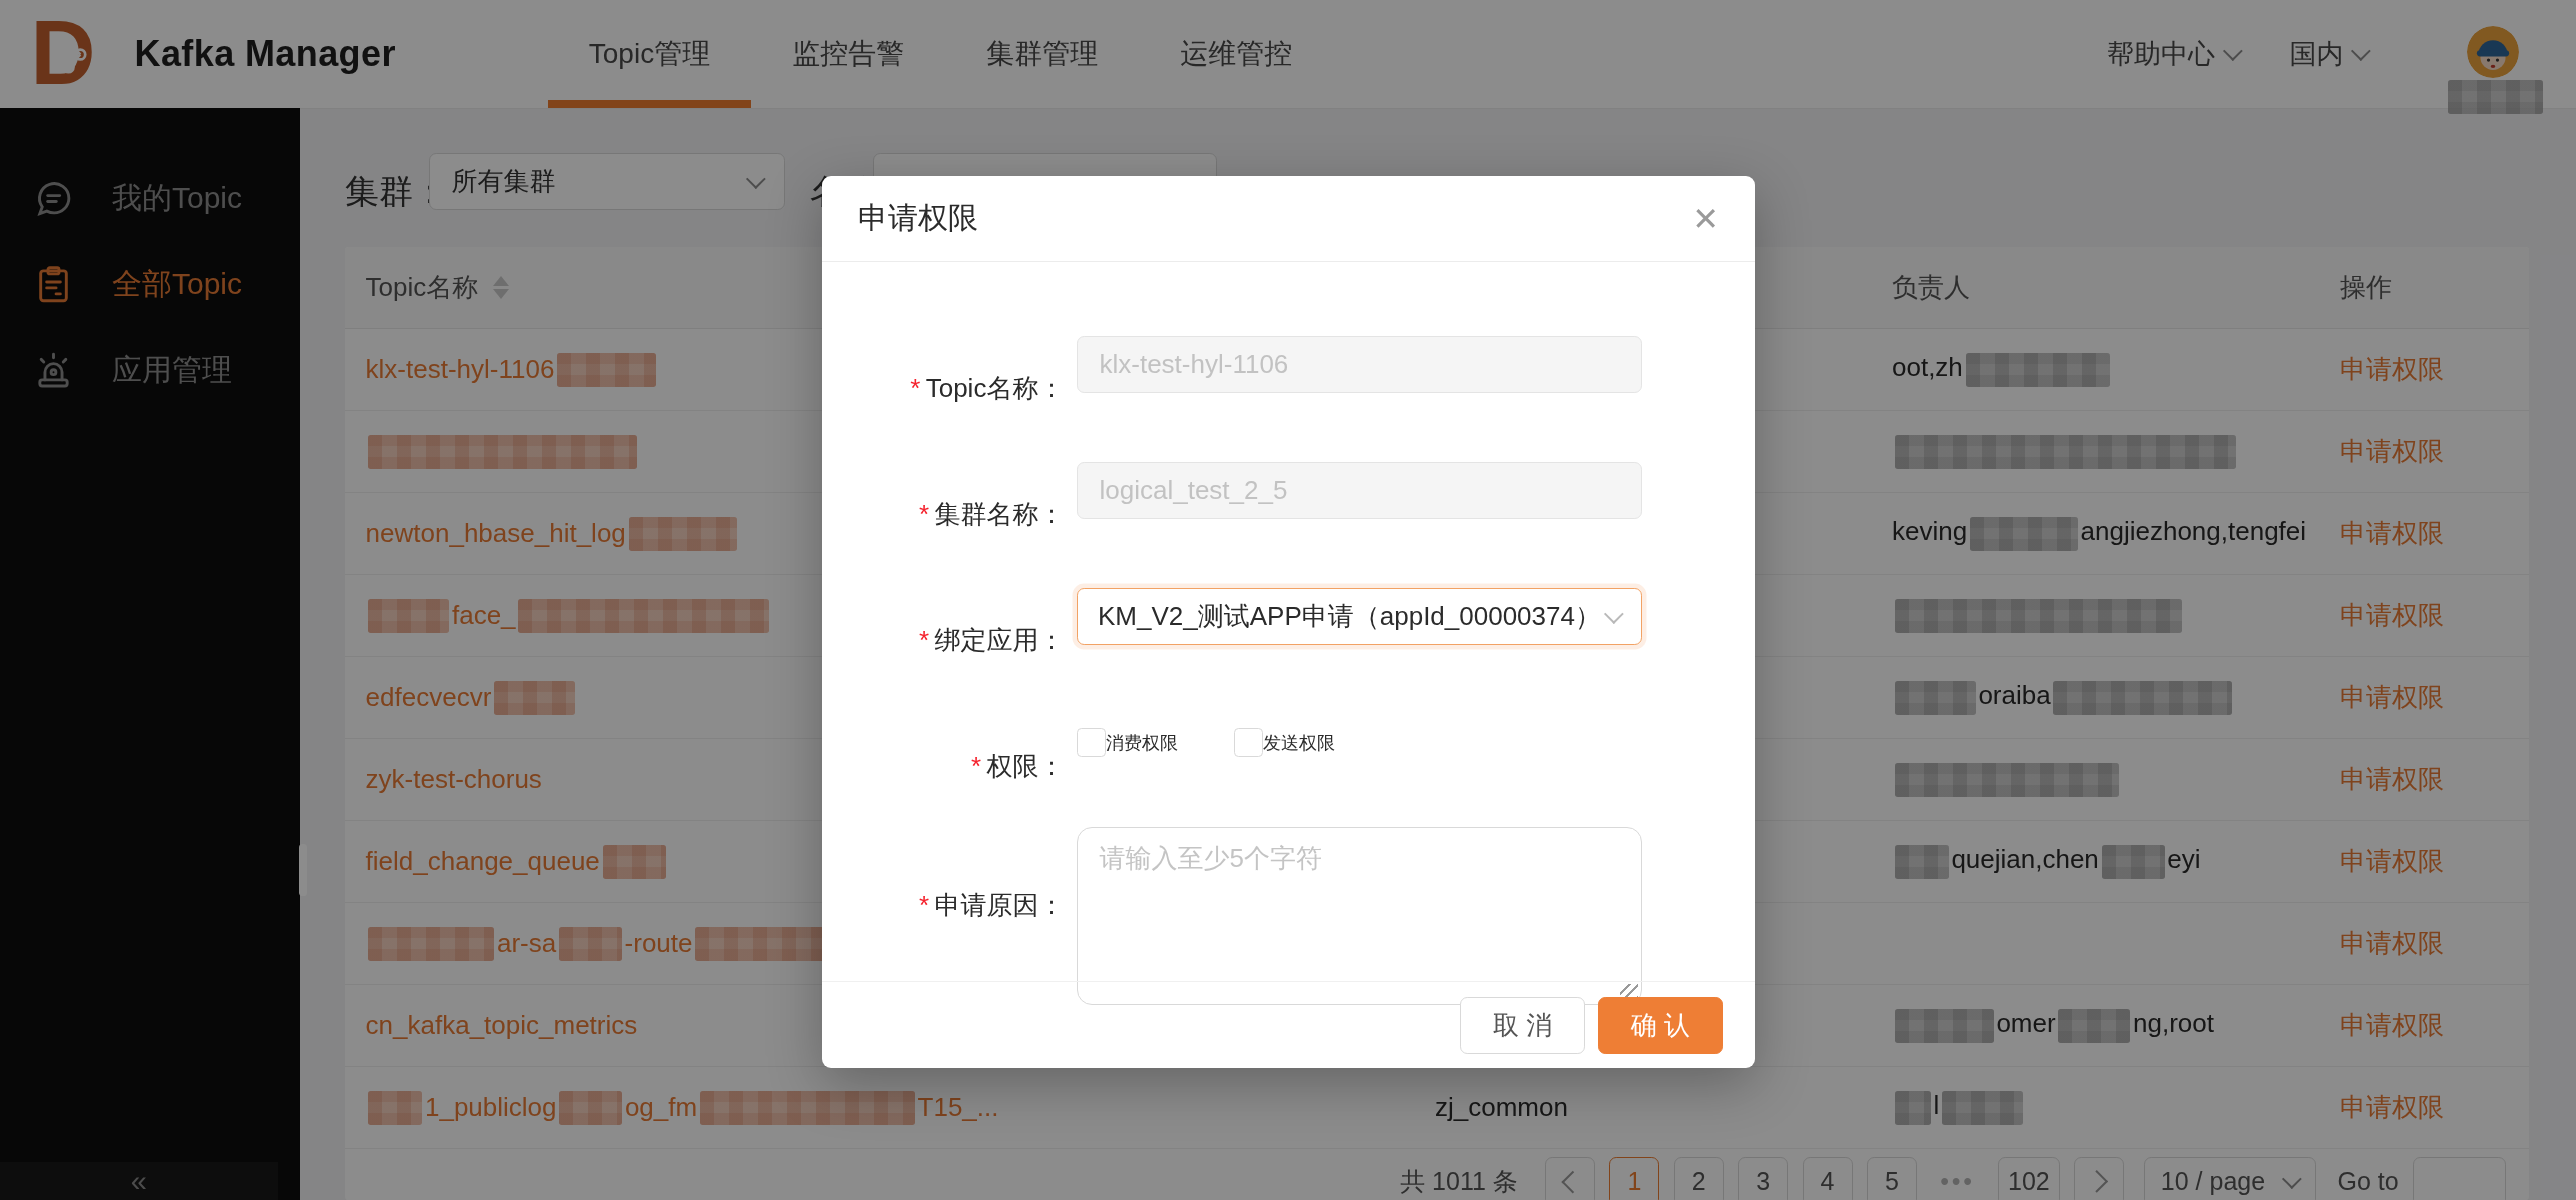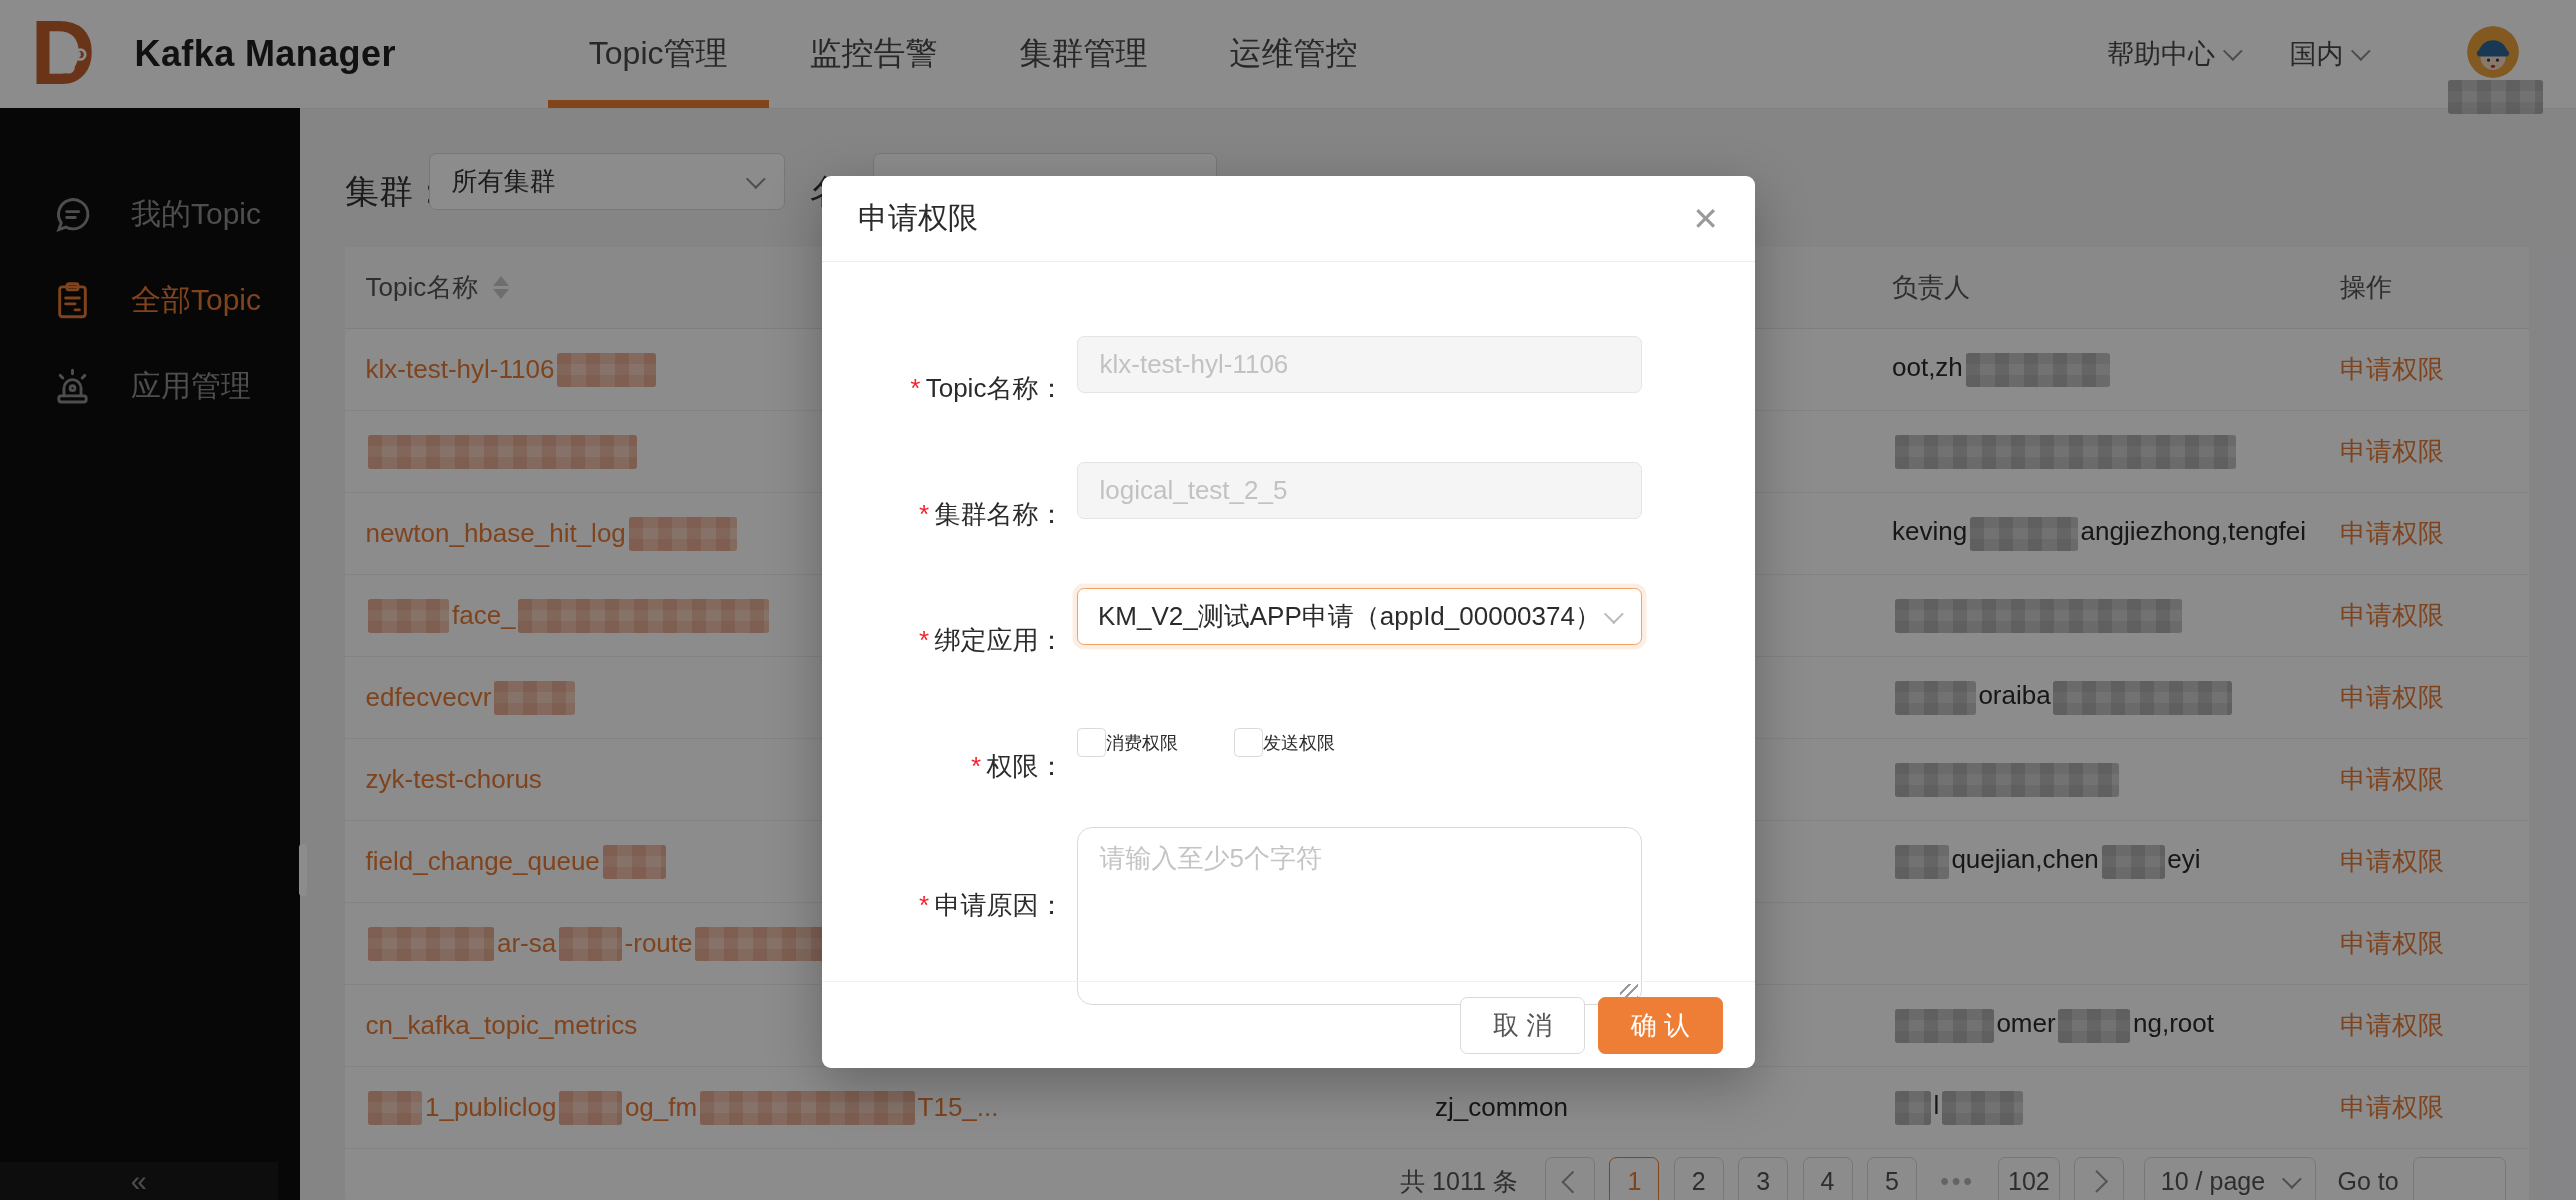--- a/index.html
+++ b/index.html
@@ -6,33 +6,33 @@
   .page{position:relative;width:2576px;height:1200px;overflow:hidden;background:#f2f3f5;
         font-family:"Liberation Sans","DejaVu Sans",sans-serif;--accent:#ED7D31;}
   
   .topbar{position:absolute;left:0;top:0;right:0;height:108px;background:#fff;border-bottom:0.9px solid #ececec;
           display:flex;align-items:center;z-index:2;}
   .logo{position:relative;width:81px;height:90px;margin-left:30.5px;}
   .logo-d{font-size:90px;line-height:88px;font-weight:800;color:#C2602E;}
   .logo-mol{position:absolute;left:14.4px;top:21.5px;}
   .brand-title{font-size:36px;font-weight:600;color:#1f1f1f;margin-left:23px;letter-spacing:0.4px;}
   .nav{display:flex;height:100%;margin-left:152px;}
-  .nav-item{position:relative;display:flex;align-items:center;padding:0 41px;font-size:32px;color:#4a4a4a;cursor:pointer;}
+  .nav-item{position:relative;display:flex;align-items:center;padding:0 41px;font-size:28px;color:#4a4a4a;cursor:pointer;}
   .nav-item.active::after{content:"";position:absolute;left:0;right:0;bottom:0;height:8px;background:var(--accent);}
   .top-right{margin-left:auto;display:flex;align-items:center;margin-right:57px;font-size:27px;color:#4a4a4a;}
   .chev{display:inline-block;width:11.7px;height:11.7px;border-right:2.7px solid #8c8c8c;border-bottom:2.7px solid #8c8c8c;
         transform:rotate(45deg);margin-left:10.8px;margin-top:-5.4px;}
   .help-wrap{display:flex;align-items:center;margin-right:50px;cursor:pointer;}
   .region-wrap{display:flex;align-items:center;margin-right:99px;cursor:pointer;}
   .user{position:relative;width:52px;height:52px;margin-top:-3.6px;}
   .avatar{width:52px;height:52px;border-radius:50%;overflow:hidden;}
   .user-torso{position:absolute;left:-21.5px;top:54px;width:95px;height:52px;}
   
   .sidebar{position:absolute;left:0;top:108px;bottom:0;width:300px;background:#0d0d0d;z-index:2;}
-  .side-list{padding-top:63px;margin-left:19px;}
+  .side-list{padding-top:47px;}
   .side-item{display:flex;align-items:center;height:86px;padding-left:33px;color:#8f8f8f;font-size:30px;cursor:pointer;}
   .side-item .sicon{width:41px;height:41px;margin-right:38px;flex:0 0 auto;}
   .side-item.active{color:#E87B35;}
   .side-foot{position:absolute;left:0;right:22.4px;bottom:0;height:38px;background:#191919;
              display:flex;align-items:center;justify-content:center;color:#8a8a8a;font-size:29px;cursor:pointer;}
   
   .filter-label{position:absolute;font-size:34px;color:#333;z-index:1;}
   .f-cluster-label{left:345px;top:169px;}
   .f-name-label{left:810px;top:169px;}
   .filter-select{position:absolute;left:429px;top:153px;width:356px;height:57px;background:#fff;border:0.9px solid #d9d9d9;

